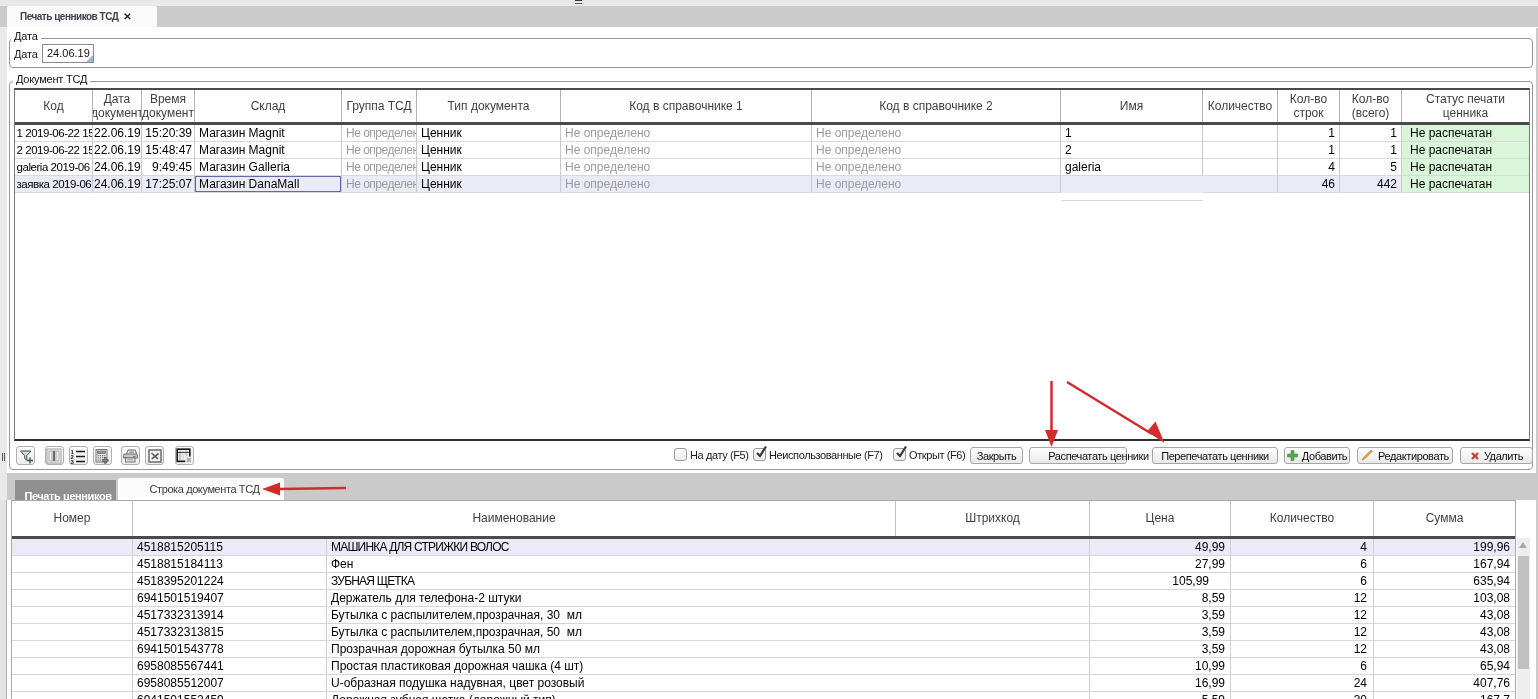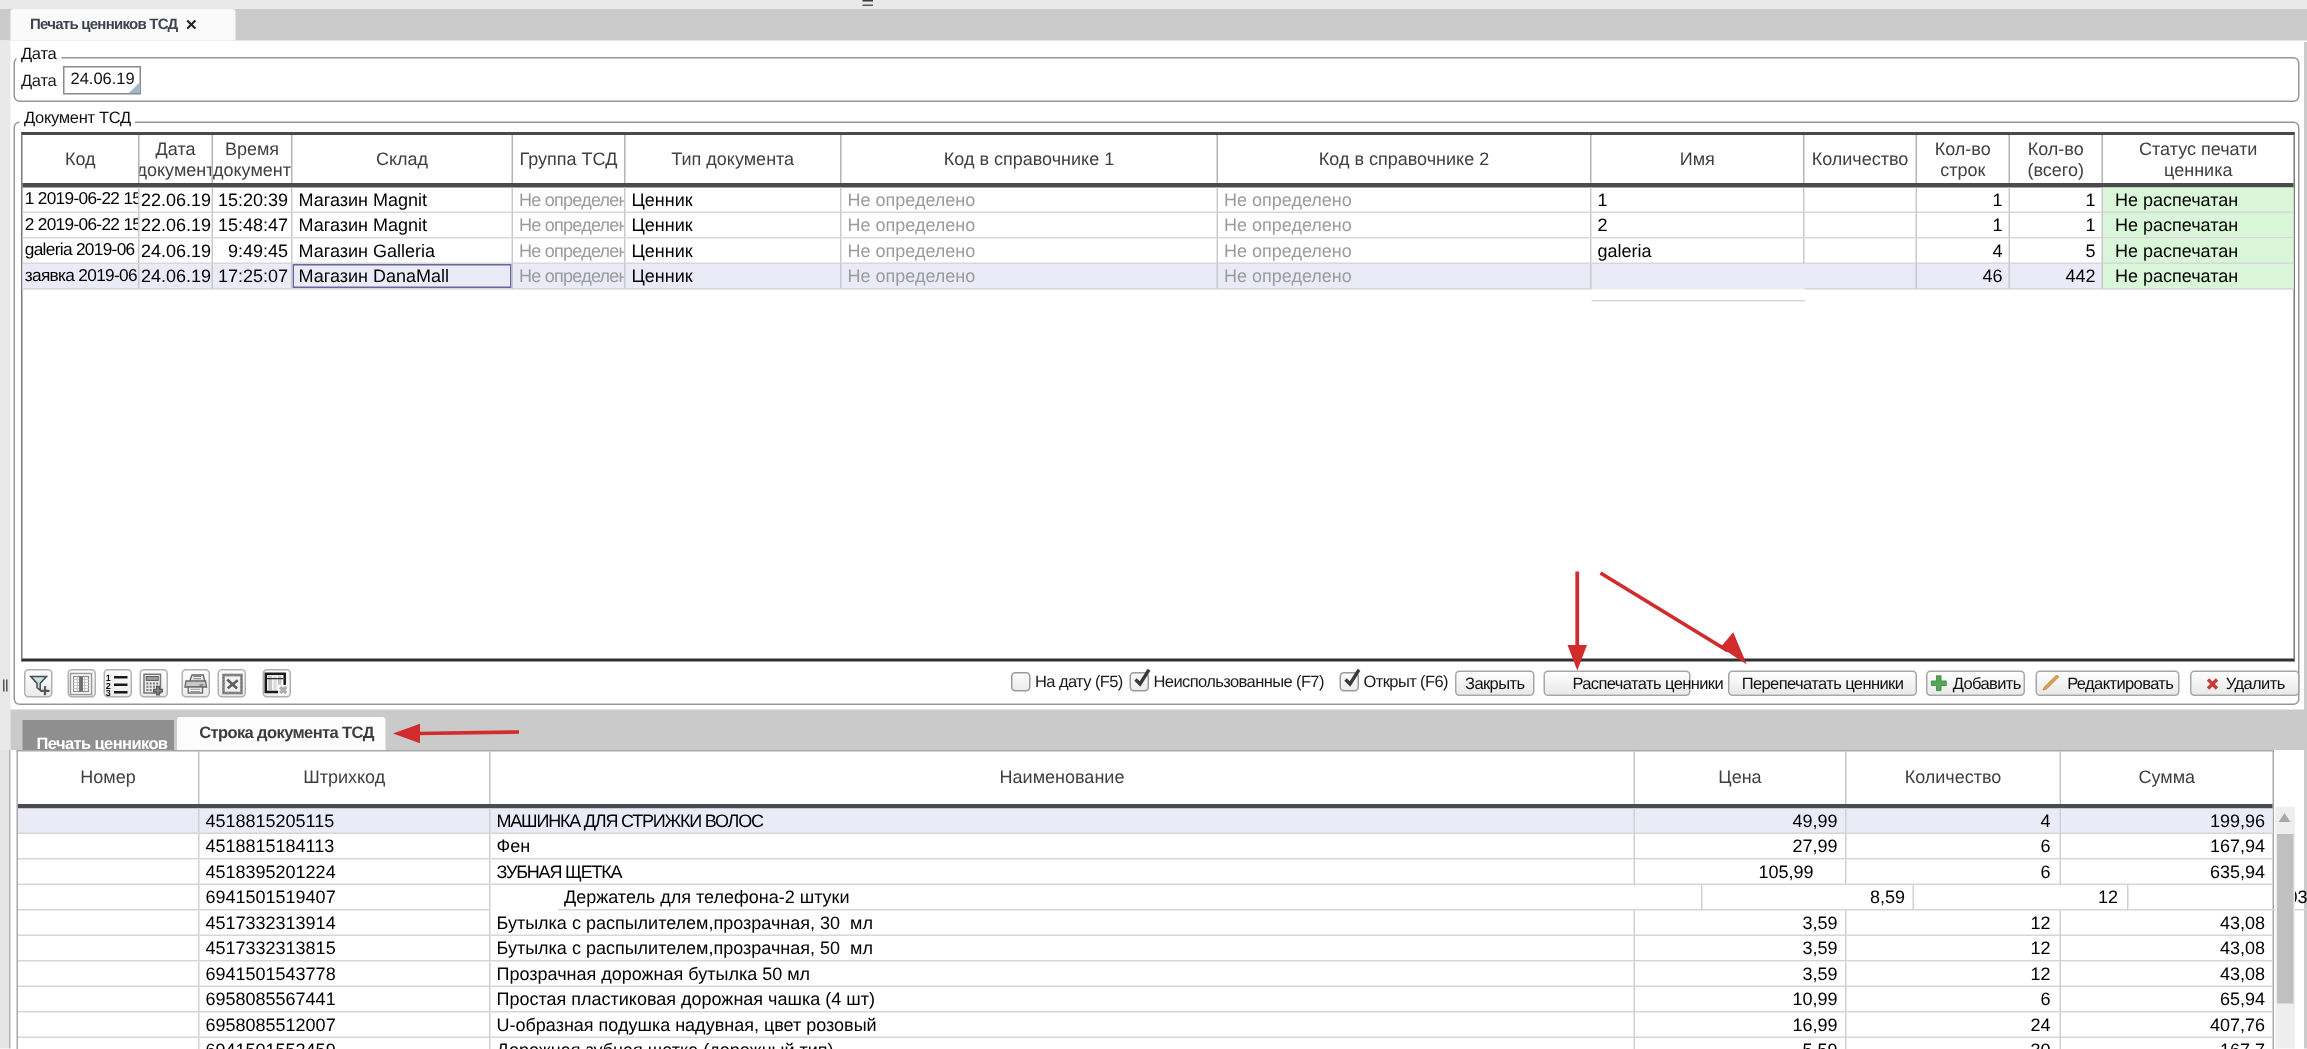--- a/index.html
+++ b/index.html
@@ -228,30 +228,30 @@
     </svg>Добавить</div>
 <div class="btn" style="left:1357px;top:447px;width:96px;"><svg width="13" height="11" style="margin-right:4px;" viewBox="0 0 13 11">
       <path d="M1 10 L3.5 9.2 L11.5 1.2 L10 0 L2 8 Z" fill="#e0a050" stroke="#b07828" stroke-width="0.5"></path>
     </svg>Редактировать</div>
 <div class="btn" style="left:1460px;top:447px;width:73px;"><svg width="10" height="10" style="margin-right:4px;" viewBox="0 0 10 10">
       <path d="M1.2 2.8 L2.8 1.2 L5 3.4 L7.2 1.2 L8.8 2.8 L6.6 5 L8.8 7.2 L7.2 8.8 L5 6.6 L2.8 8.8 L1.2 7.2 L3.4 5 Z" fill="#c63f36"></path>
     </svg>Удалить</div>
 
 <div class="abs" style="left:6.5px;top:473px;width:1531.5px;height:27px;background:#cacaca"></div>
 <div class="abs" style="left:15px;top:480px;width:101px;height:32px;background:#8f8f8f;color:#fff;font-size:11px;letter-spacing:-0.4px;font-weight:bold;display:flex;align-items:center;justify-content:center;white-space:nowrap;text-indent:5px;">Печать ценников</div>
-<div class="abs" style="left:118px;top:478px;width:139px;height:22px;background:#fcfcfc;border-radius:2px 2px 0 0;color:#3c3c3c;font-weight:bold;font-size:11px;letter-spacing:-0.4px;display:flex;align-items:center;justify-content:center;white-space:nowrap;text-indent:7px;">Строка документа ТСД</div>
+<div class="abs" style="left:118px;top:478px;width:166px;height:22px;background:#fcfcfc;border-radius:2px 2px 0 0;color:#3c3c3c;font-weight:normal;font-size:11px;letter-spacing:-0.4px;display:flex;align-items:center;justify-content:center;white-space:nowrap;text-indent:7px;">Строка документа ТСД</div>
 
 <div class="abs" style="left:0;top:500px;width:6px;height:199px;background:#e4e4e4"></div>
 <div class="abs" style="left:6px;top:500px;width:1px;height:199px;background:#b4b4b4"></div>
 
 <div id="grid2" class="abs" style="left:11px;top:500px;width:1505px;border:1px solid #a8a8a8;border-bottom:none;background:#fff;">
   <div style="display:flex;height:37.5px;border-bottom:3px solid #4a4a52;">
     <div class="hc2" style="width:121px;">Номер</div>
+    <div class="hc2" style="width:763px;">Наименование</div>
     <div class="hc2" style="width:194px;">Штрихкод</div>
-    <div class="hc2" style="width:763px;">Наименование</div>
     <div class="hc2" style="width:141px;">Цена</div>
     <div class="hc2" style="width:143px;">Количество</div>
     <div class="hc2" style="width:141px;">Сумма</div>
   </div>
   <div id="rows2">
       <div style="display:flex;height:17px;background:#ebebf8;">
   <div class="dc2" style="width:121px;"></div>
   <div class="dc2" style="width:194px;">4518815205115</div>
   <div class="dc2" style="width:763px;letter-spacing:-0.8px;">МАШИНКА ДЛЯ СТРИЖКИ ВОЛОС</div>
   <div class="dc2 rt" style="width:141px;padding-right:5px;">49,99</div>
@@ -270,21 +270,21 @@
   <div class="dc2" style="width:121px;"></div>
   <div class="dc2" style="width:194px;">4518395201224</div>
   <div class="dc2" style="width:763px;letter-spacing:-0.8px;">ЗУБНАЯ ЩЕТКА</div>
   <div class="dc2 rt" style="width:141px;padding-right:21px;">105,99</div>
   <div class="dc2 rt" style="width:143px;padding-right:6px;">6</div>
   <div class="dc2 rt" style="width:141px;border-right:none;padding-right:5px;">635,94</div>
   </div>
       <div style="display:flex;height:17px;">
   <div class="dc2" style="width:121px;"></div>
   <div class="dc2" style="width:194px;">6941501519407</div>
-  <div class="dc2" style="width:763px;margin-left:45px;">Держатель для телефона-2 штуки</div>
+  <div class="dc2" style="width:763px;">Держатель для телефона-2 штуки</div>
   <div class="dc2 rt" style="width:141px;padding-right:5px;">8,59</div>
   <div class="dc2 rt" style="width:143px;padding-right:6px;">12</div>
   <div class="dc2 rt" style="width:141px;border-right:none;padding-right:5px;">103,08</div>
   </div>
       <div style="display:flex;height:17px;">
   <div class="dc2" style="width:121px;"></div>
   <div class="dc2" style="width:194px;">4517332313914</div>
   <div class="dc2" style="width:763px;">Бутылка с распылителем,прозрачная, 30&nbsp; мл</div>
   <div class="dc2 rt" style="width:141px;padding-right:5px;">3,59</div>
   <div class="dc2 rt" style="width:143px;padding-right:6px;">12</div>

